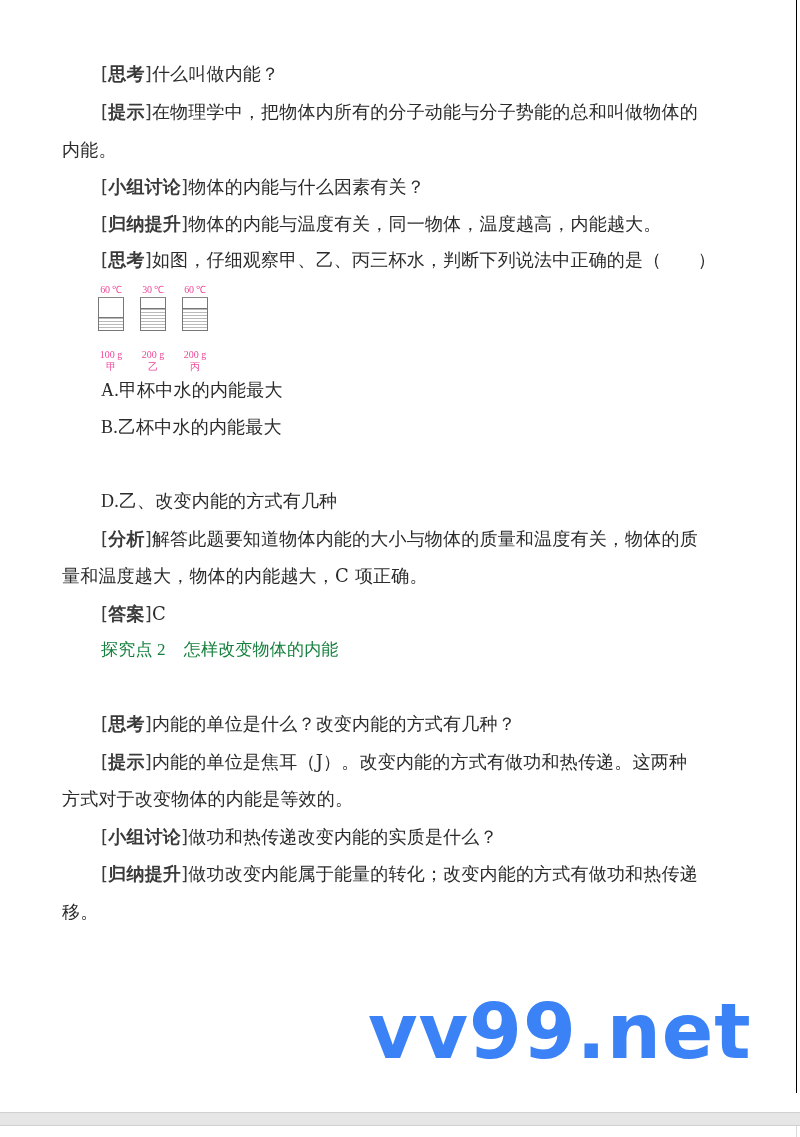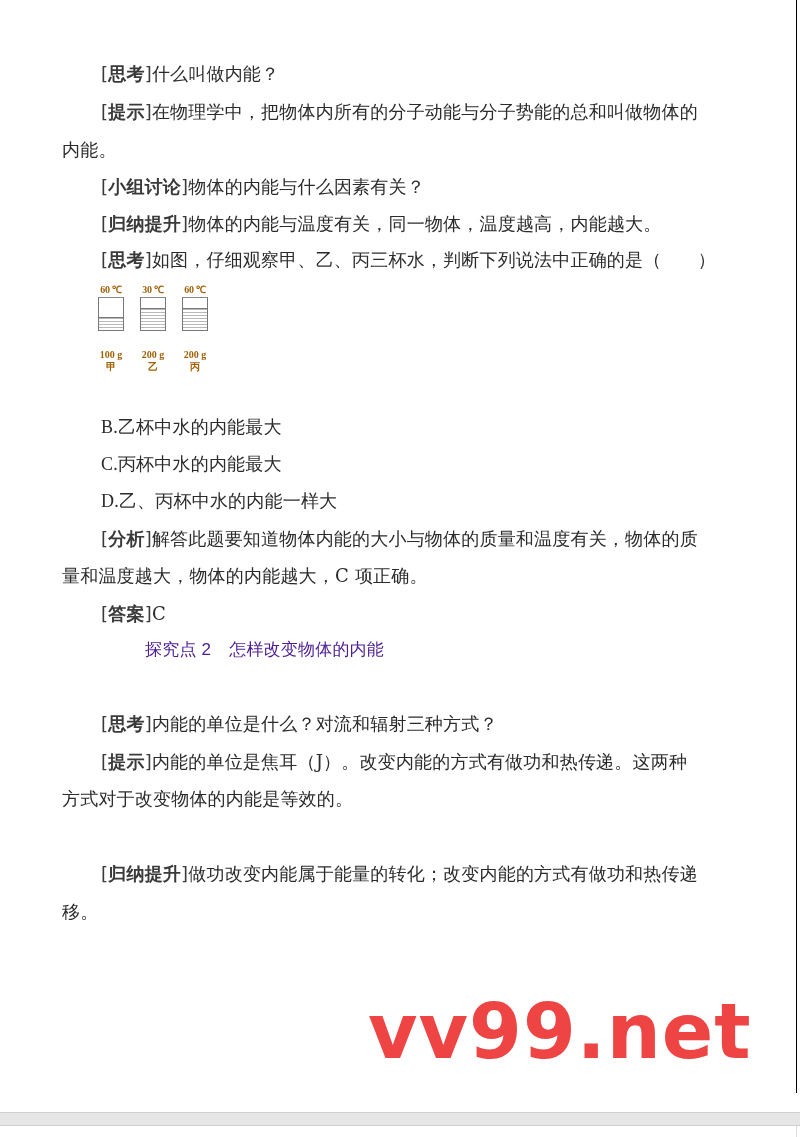--- a/index.html
+++ b/index.html
@@ -34,38 +34,36 @@
   }
   .ind { left: 101px; }
   .cont { left: 62px; }
   .tag {
     font-family: "DejaVu Sans", "Liberation Sans", sans-serif;
     font-weight: bold;
     color: #3a3a3a;
   }
   .br { font-family: "DejaVu Sans", "Liberation Sans", sans-serif; color:#3a3a3a; }
   .heading {
-    color: #4c1d95;
-    font-family: Liberation Sans, sans-serif;
+    color: #15803d;
+    font-family: Liberation Serif, serif;
     font-size: 17px;
-    margin-left: 44px;
   }
   .heading .gap { display: inline-block; width: 18px; }
   .opt-letter { font-family: "Liberation Serif", serif; }
 
   
   .figure {
     position: absolute;
     left: 96px;
     top: 284px;
     width: 130px;
     height: 86px;
     font-family: "Liberation Serif", serif;
-    color: #a16207;
-    font-weight: bold;
+    color: #ec4899;
   }
   .cup {
     position: absolute;
     top: 0;
     width: 30px;
     text-align: center;
   }
   .cup .temp {
     font-size: 10px;
     line-height: 12px;
@@ -100,21 +98,21 @@
   }
 
   .watermark {
     position: absolute;
     left: 368px;
     top: 992px;
     font-family: "DejaVu Sans", "Liberation Sans", sans-serif;
     font-weight: bold;
     font-size: 76px;
     line-height: 80px;
-    color: #ef4444;
+    color: #3b82f6;
     letter-spacing: 1px;
   }
   .page-gap {
     position: absolute;
     left: 0;
     top: 1112px;
     width: 800px;
     height: 12px;
     background: #e6e6e6;
     border-top: 1px solid #d0d0d0;
@@ -176,53 +174,56 @@
     <div class="cup" style="left:84px">
       <div class="temp">60 ℃</div>
       <div class="glass">
         <div class="water" style="height:66%"></div>
       </div>
       <div class="mass">200 g</div>
       <div class="name">丙</div>
     </div>
   </div>
 
+  <div class="line ind" style="top:378px">
+    <span class="opt-letter">A.</span><span>甲杯中水的内能最大</span>
+  </div>
   <div class="line ind" style="top:415px">
     <span class="opt-letter">B.</span><span>乙杯中水的内能最大</span>
   </div>
-  <div class="line ind" style="top:452px">
-    <span class="opt-letter">C.</span><span>丙杯中水的内能最大</span>
-  </div>
   <div class="line ind" style="top:489px">
-    <span class="opt-letter">D.</span><span>乙、丙杯中水的内能一样大</span>
+    <span class="opt-letter">D.</span><span>乙、改变内能的方式有几种</span>
   </div>
 
   <div class="line ind" style="top:527px">
     <span class="br">[</span><span class="tag">分析</span><span class="br">]</span><span>解答此题要知道物体内能的大小与物体的质量和温度有关，物体的质</span>
   </div>
   <div class="line cont" style="top:564px">量和温度越大，物体的内能越大，C 项正确。</div>
 
   <div class="line ind" style="top:602px">
     <span class="br">[</span><span class="tag">答案</span><span class="br">]</span><span>C</span>
   </div>
 
   <div class="line ind heading" style="top:638px">
     <span>探究点 2</span><span class="gap"></span><span>怎样改变物体的内能</span>
   </div>
 
 
   <div class="line ind" style="top:712px">
-    <span class="br">[</span><span class="tag">思考</span><span class="br">]</span><span>内能的单位是什么？对流和辐射三种方式？</span>
+    <span class="br">[</span><span class="tag">思考</span><span class="br">]</span><span>内能的单位是什么？改变内能的方式有几种？</span>
   </div>
 
   <div class="line ind" style="top:750px">
     <span class="br">[</span><span class="tag">提示</span><span class="br">]</span><span>内能的单位是焦耳（J）。改变内能的方式有做功和热传递。这两种</span>
   </div>
   <div class="line cont" style="top:787px">方式对于改变物体的内能是等效的。</div>
 
+  <div class="line ind" style="top:825px">
+    <span class="br">[</span><span class="tag">小组讨论</span><span class="br">]</span><span>做功和热传递改变内能的实质是什么？</span>
+  </div>
 
   <div class="line ind" style="top:862px">
     <span class="br">[</span><span class="tag">归纳提升</span><span class="br">]</span><span>做功改变内能属于能量的转化；改变内能的方式有做功和热传递</span>
   </div>
   <div class="line cont" style="top:900px">移。</div>
 
 
 
   <div class="watermark">vv99.net</div>
 </div>

